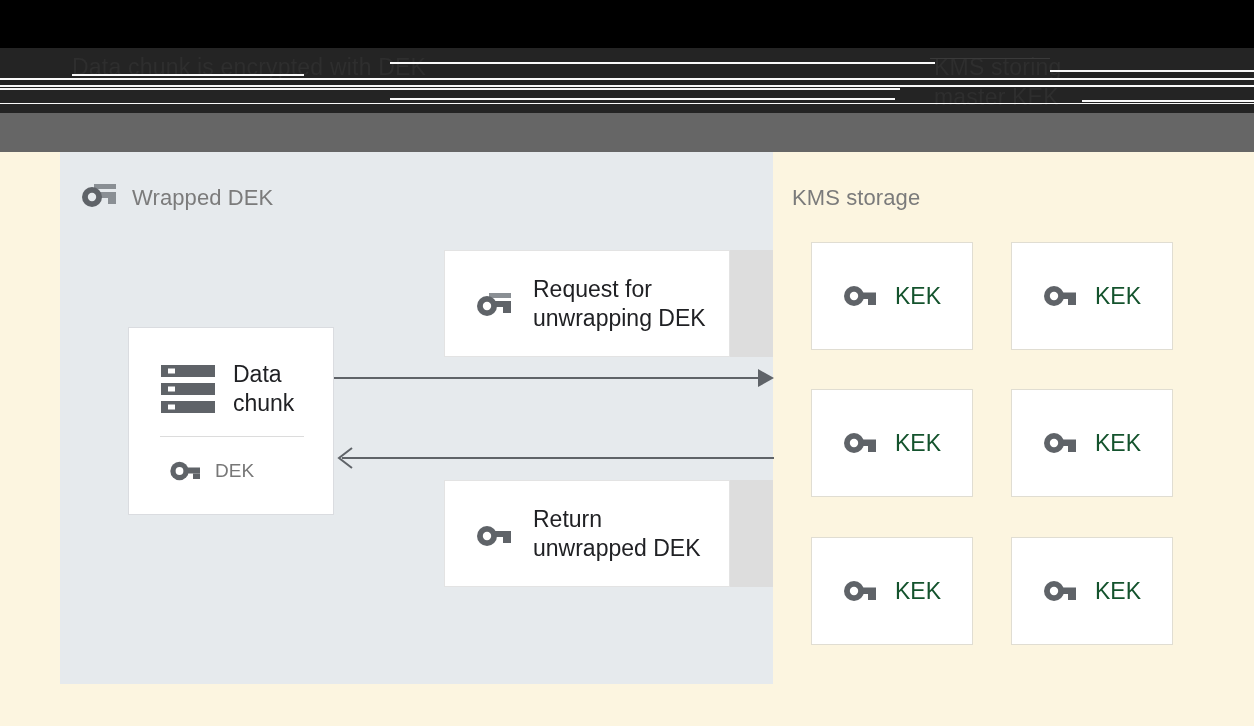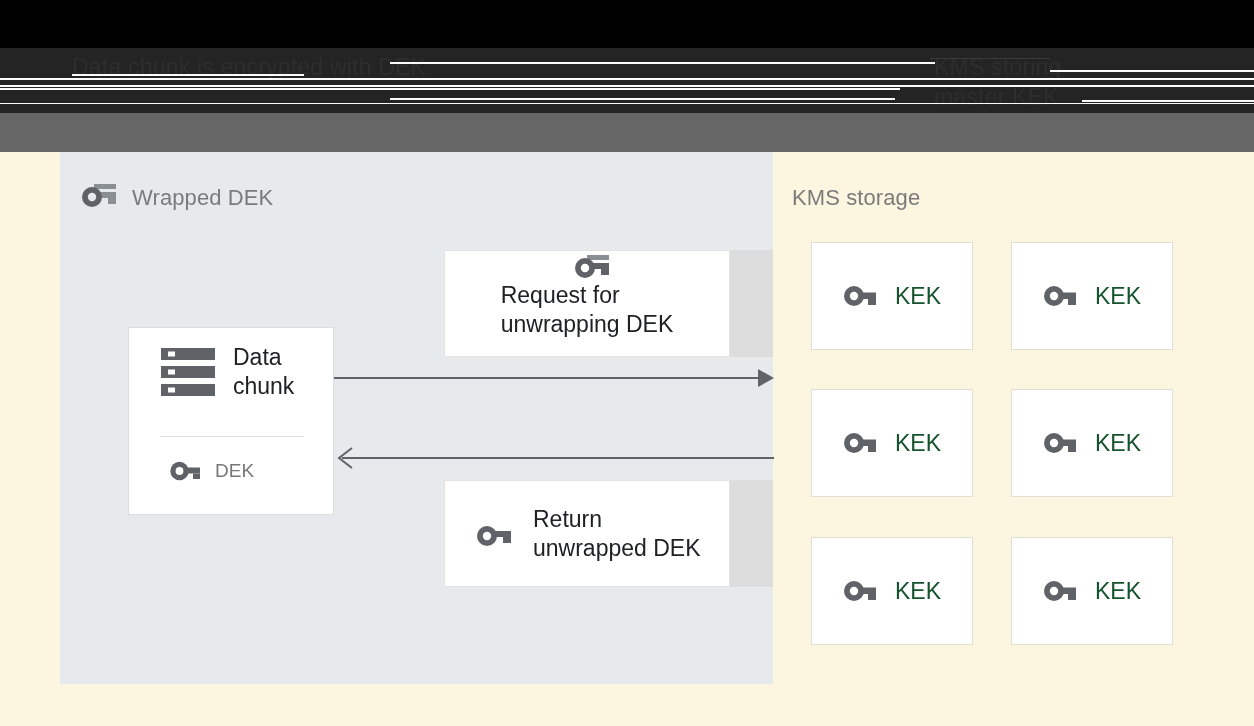--- a/index.html
+++ b/index.html
@@ -56,40 +56,40 @@
 
   
   .icon{display:inline-block;vertical-align:middle;line-height:0;}
 
   
   #data-chunk-card{
     position:absolute;left:128px;top:327px;width:206px;height:188px;
     background:#fff;border:1px solid #dadce0;box-sizing:border-box;
   }
   #data-chunk-row{
-    position:absolute;left:30px;top:15px;display:flex;align-items:center;gap:16px;
+    position:absolute;left:30px;top:32px;display:flex;align-items:center;gap:16px;
   }
   #data-chunk-label{
     font-size:23px;line-height:29px;color:#202124;white-space:pre-line;
   }
   #data-chunk-divider{
     position:absolute;left:31px;top:108px;width:144px;height:1px;background:#dcdcdc;
   }
   #dek-row{
     position:absolute;left:40px;top:132px;display:flex;align-items:center;gap:14px;
   }
   #dek-label{font-size:19px;color:#777777;}
 
   
   .msg-card{
     position:absolute;background:#fff;border:1px solid #e3e3e3;box-sizing:border-box;
     display:flex;align-items:center;
   }
   .msg-shadow{position:absolute;background:#DDDDDD;}
-  #request-card{left:444px;top:250px;width:286px;height:107px;flex-direction:column;}
+  #request-card{left:444px;top:250px;width:286px;height:107px;}
   #request-shadow{left:730px;top:250px;width:43px;height:107px;}
   #return-card{left:444px;top:480px;width:286px;height:107px;}
   #return-shadow{left:730px;top:480px;width:43px;height:107px;}
   .msg-icon{margin-left:30px;margin-right:20px;flex:0 0 auto;}
   .msg-label{font-size:23px;line-height:29px;color:#202124;white-space:pre-line;}
 
   
   #arrow-to-kms{position:absolute;left:334px;top:365px;width:440px;height:26px;}
   #arrow-from-kms{position:absolute;left:334px;top:445px;width:440px;height:26px;}
 

